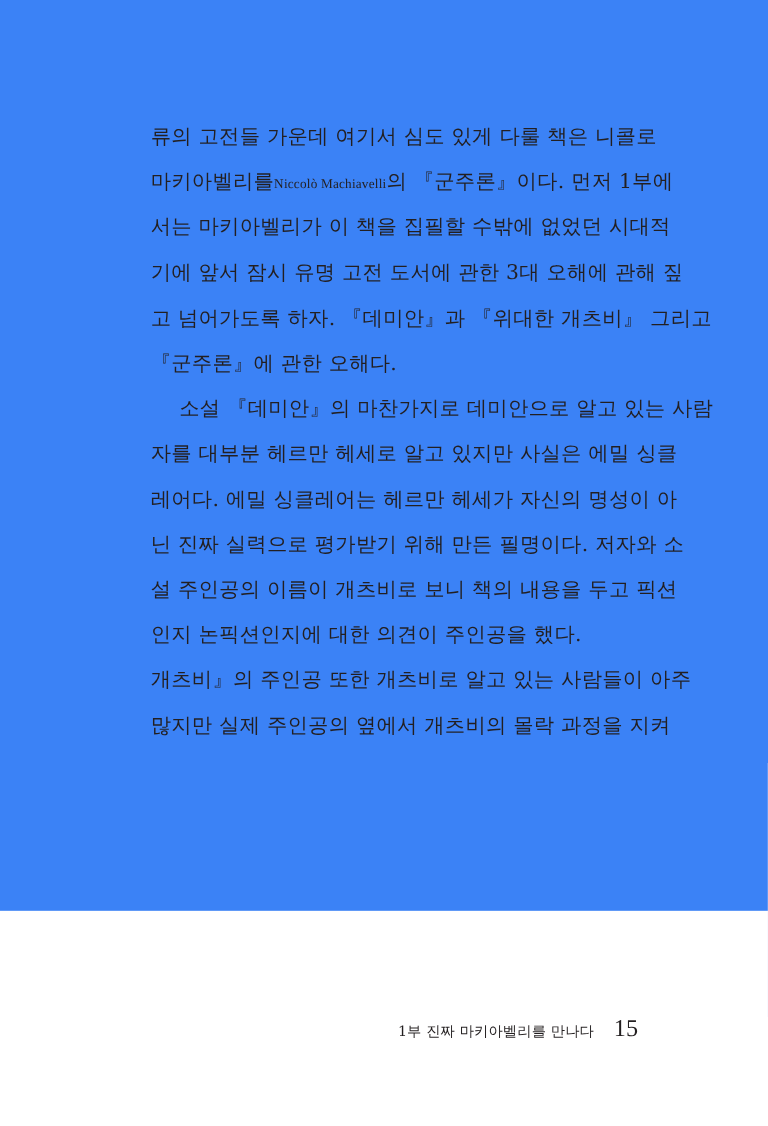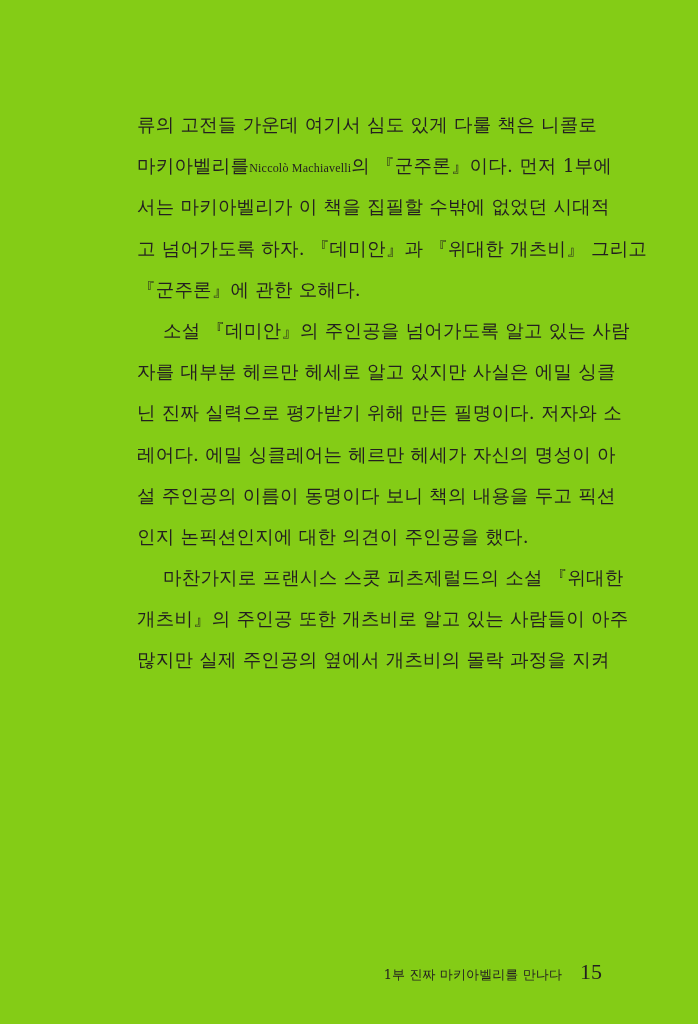--- a/index.html
+++ b/index.html
@@ -11,22 +11,22 @@
       width: 698px;
       height: 1024px;
       position: relative;
       overflow: hidden;
       font-family: "DejaVu Serif", "Liberation Serif", serif;
       color: #231f20;
     }
     .page {
       position: absolute;
       left: 0; top: 0;
-      width: 698px; height: 1024px;
-      background: #84cc16;
+      width: 698px; height: 828px;
+      background: #3b82f6;
     }
     .body-text {
       position: absolute;
       left: 137px;
       top: 104px;
       width: 451px;
     }
     .line {
       display: block;
       height: 41.2px;
@@ -42,26 +42,25 @@
     }
     .line.indent {
       padding-left: 26px;
     }
     .latin {
       font-family: "Liberation Serif", "DejaVu Serif", serif;
       font-size: 12px;
     }
     .footer {
       position: absolute;
-      right: 96px;
+      right: 118px;
       top: 922px;
       display: flex;
       align-items: baseline;
       gap: 18px;
-      margin-top: 37px;
     }
     .running-head {
       font-size: 13px;
       color: #231f20;
       letter-spacing: 0.1px;
     }
     .page-number {
       font-family: "Liberation Serif", "DejaVu Serif", serif;
       font-size: 22px;
       color: #231f20;
@@ -70,31 +69,31 @@
 </head>
 <body>
 
 <div class="page">
   <div class="body-text">
 
     <span class="line">류의 고전들 가운데 여기서 심도 있게 다룰 책은 니콜로</span>
     <span class="line"><span>마키아벨리를</span><span class="latin">Niccolò Machiavelli</span><span>의 『군주론』이다. 먼저 1부에</span></span>
     <span class="line">서는 마키아벨리가 이 책을 집필할 수밖에 없었던 시대적</span>
 
+    <span class="line">기에 앞서 잠시 유명 고전 도서에 관한 3대 오해에 관해 짚</span>
     <span class="line">고 넘어가도록 하자. 『데미안』과 『위대한 개츠비』 그리고</span>
     <span class="line last">『군주론』에 관한 오해다.</span>
 
-    <span class="line indent">소설 『데미안』의 주인공을 넘어가도록 알고 있는 사람</span>
+    <span class="line indent">소설 『데미안』의 마찬가지로 데미안으로 알고 있는 사람</span>
     <span class="line">자를 대부분 헤르만 헤세로 알고 있지만 사실은 에밀 싱클</span>
+    <span class="line">레어다. 에밀 싱클레어는 헤르만 헤세가 자신의 명성이 아</span>
     <span class="line">닌 진짜 실력으로 평가받기 위해 만든 필명이다. 저자와 소</span>
-    <span class="line">레어다. 에밀 싱클레어는 헤르만 헤세가 자신의 명성이 아</span>
-    <span class="line">설 주인공의 이름이 동명이다 보니 책의 내용을 두고 픽션</span>
+    <span class="line">설 주인공의 이름이 개츠비로 보니 책의 내용을 두고 픽션</span>
     <span class="line last">인지 논픽션인지에 대한 의견이 주인공을 했다.</span>
 
-    <span class="line indent">마찬가지로 프랜시스 스콧 피츠제럴드의 소설 『위대한</span>
     <span class="line">개츠비』의 주인공 또한 개츠비로 알고 있는 사람들이 아주</span>
     <span class="line">많지만 실제 주인공의 옆에서 개츠비의 몰락 과정을 지켜</span>
   </div>
 
   <div class="footer">
     <span class="running-head">1부 진짜 마키아벨리를 만나다</span>
     <span class="page-number">15</span>
   </div>
 </div>
 

